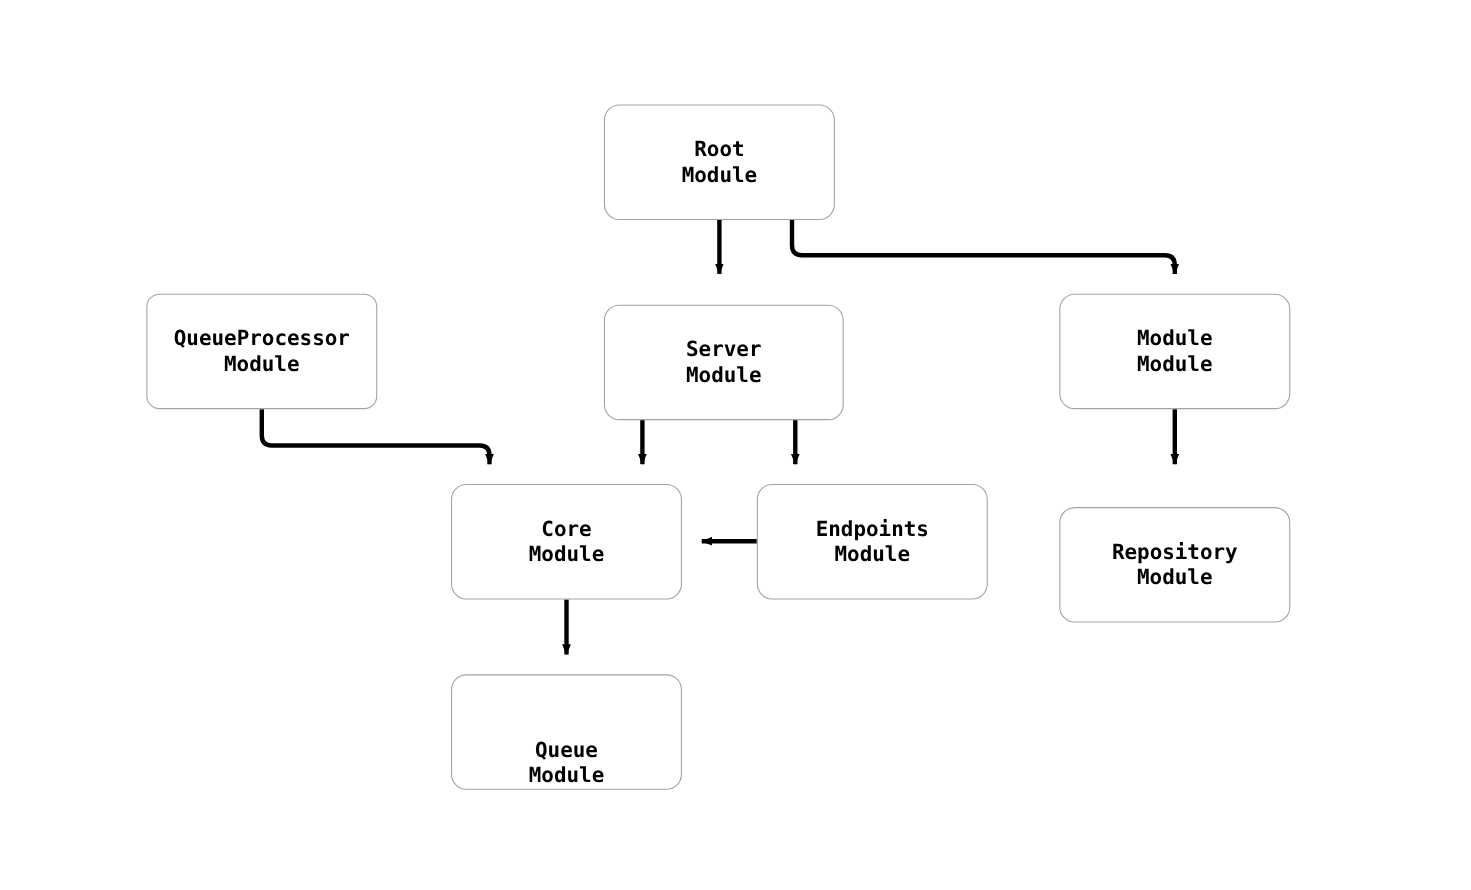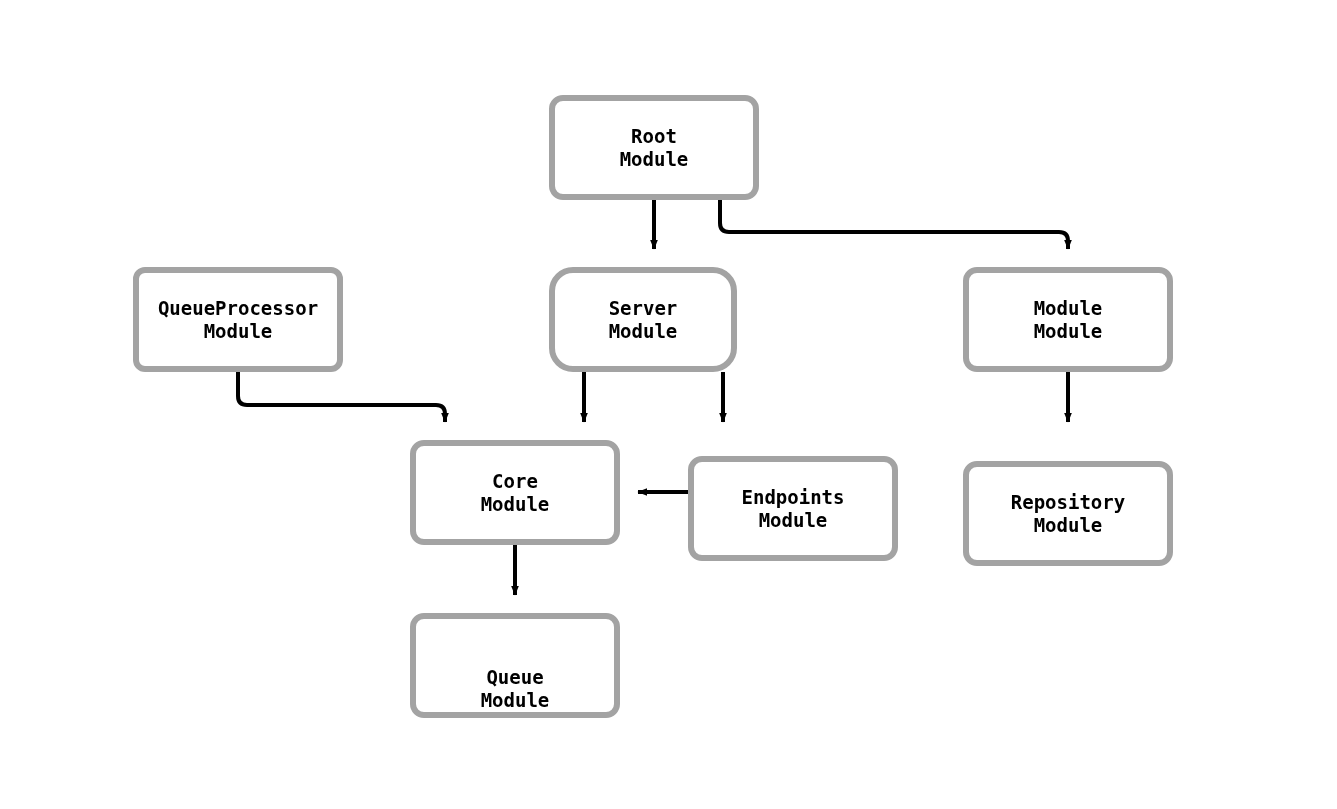--- a/index.html
+++ b/index.html
@@ -19,21 +19,21 @@
     position: absolute;
     left: 0;
     top: 0;
     width: 1337px;
     height: 809px;
   }
   .node {
     position: absolute;
     box-sizing: border-box;
     background: #ffffff;
-    border: 6px solid #a3a3a3;
+    border: 1px solid #a3a3a3;
     border-radius: 14px;
     display: flex;
     flex-direction: column;
     align-items: center;
     justify-content: center;
     z-index: 5;
   }
   .node-line {
     font-family: "DejaVu Sans Mono", "Liberation Mono", monospace;
     font-size: 19px;
@@ -77,36 +77,36 @@
   <div class="node" style="left:549px; top:95px; width:210px; height:105px;">
     <div class="node-line">Root</div>
     <div class="node-line">Module</div>
   </div>
 
   <div class="node" style="left:133px; top:267px; width:210px; height:105px;border-radius:12px;">
     <div class="node-line">QueueProcessor</div>
     <div class="node-line">Module</div>
   </div>
 
-  <div class="node" style="left:549px; top:267px; width:188px; height:105px;border-radius:24px;">
+  <div class="node" style="left:549px; top:277px; width:218px; height:105px;">
     <div class="node-line">Server</div>
     <div class="node-line">Module</div>
   </div>
 
   <div class="node" style="left:963px; top:267px; width:210px; height:105px;">
     <div class="node-line">Module</div>
     <div class="node-line">Module</div>
   </div>
 
   <div class="node" style="left:410px; top:440px; width:210px; height:105px;">
     <div class="node-line">Core</div>
     <div class="node-line">Module</div>
   </div>
 
-  <div class="node" style="left:688px; top:440px; width:210px; height:105px;margin-top:16px;">
+  <div class="node" style="left:688px; top:440px; width:210px; height:105px;">
     <div class="node-line">Endpoints</div>
     <div class="node-line">Module</div>
   </div>
 
   <div class="node" style="left:963px; top:440px; width:210px; height:105px;margin-top:21px;">
     <div class="node-line">Repository</div>
     <div class="node-line">Module</div>
   </div>
 
   <div class="node" style="left:410px; top:613px; width:210px; height:105px;justify-content:flex-end;">

